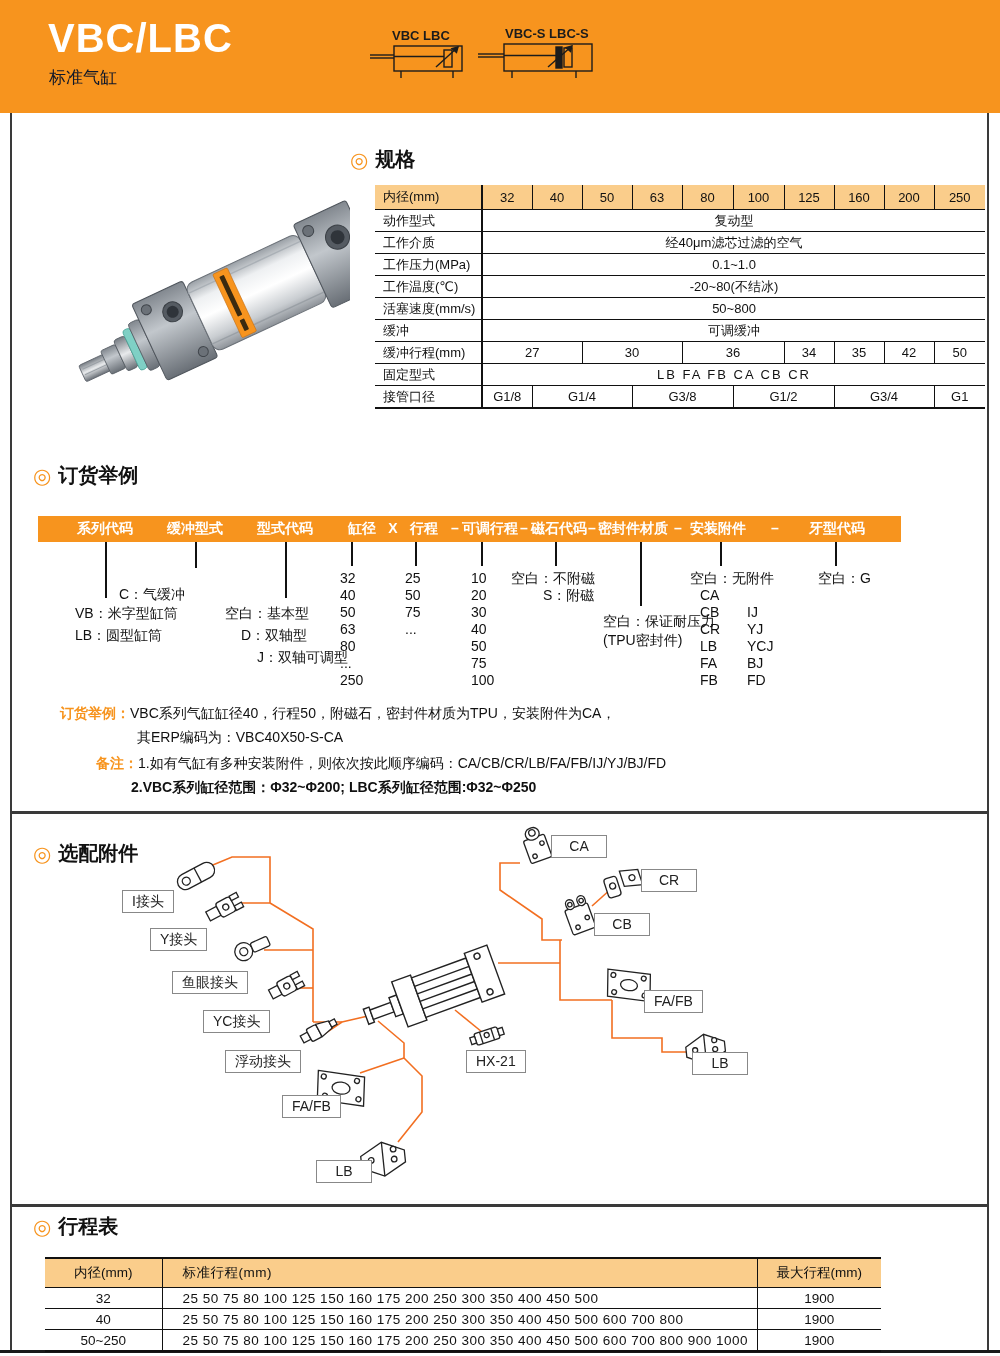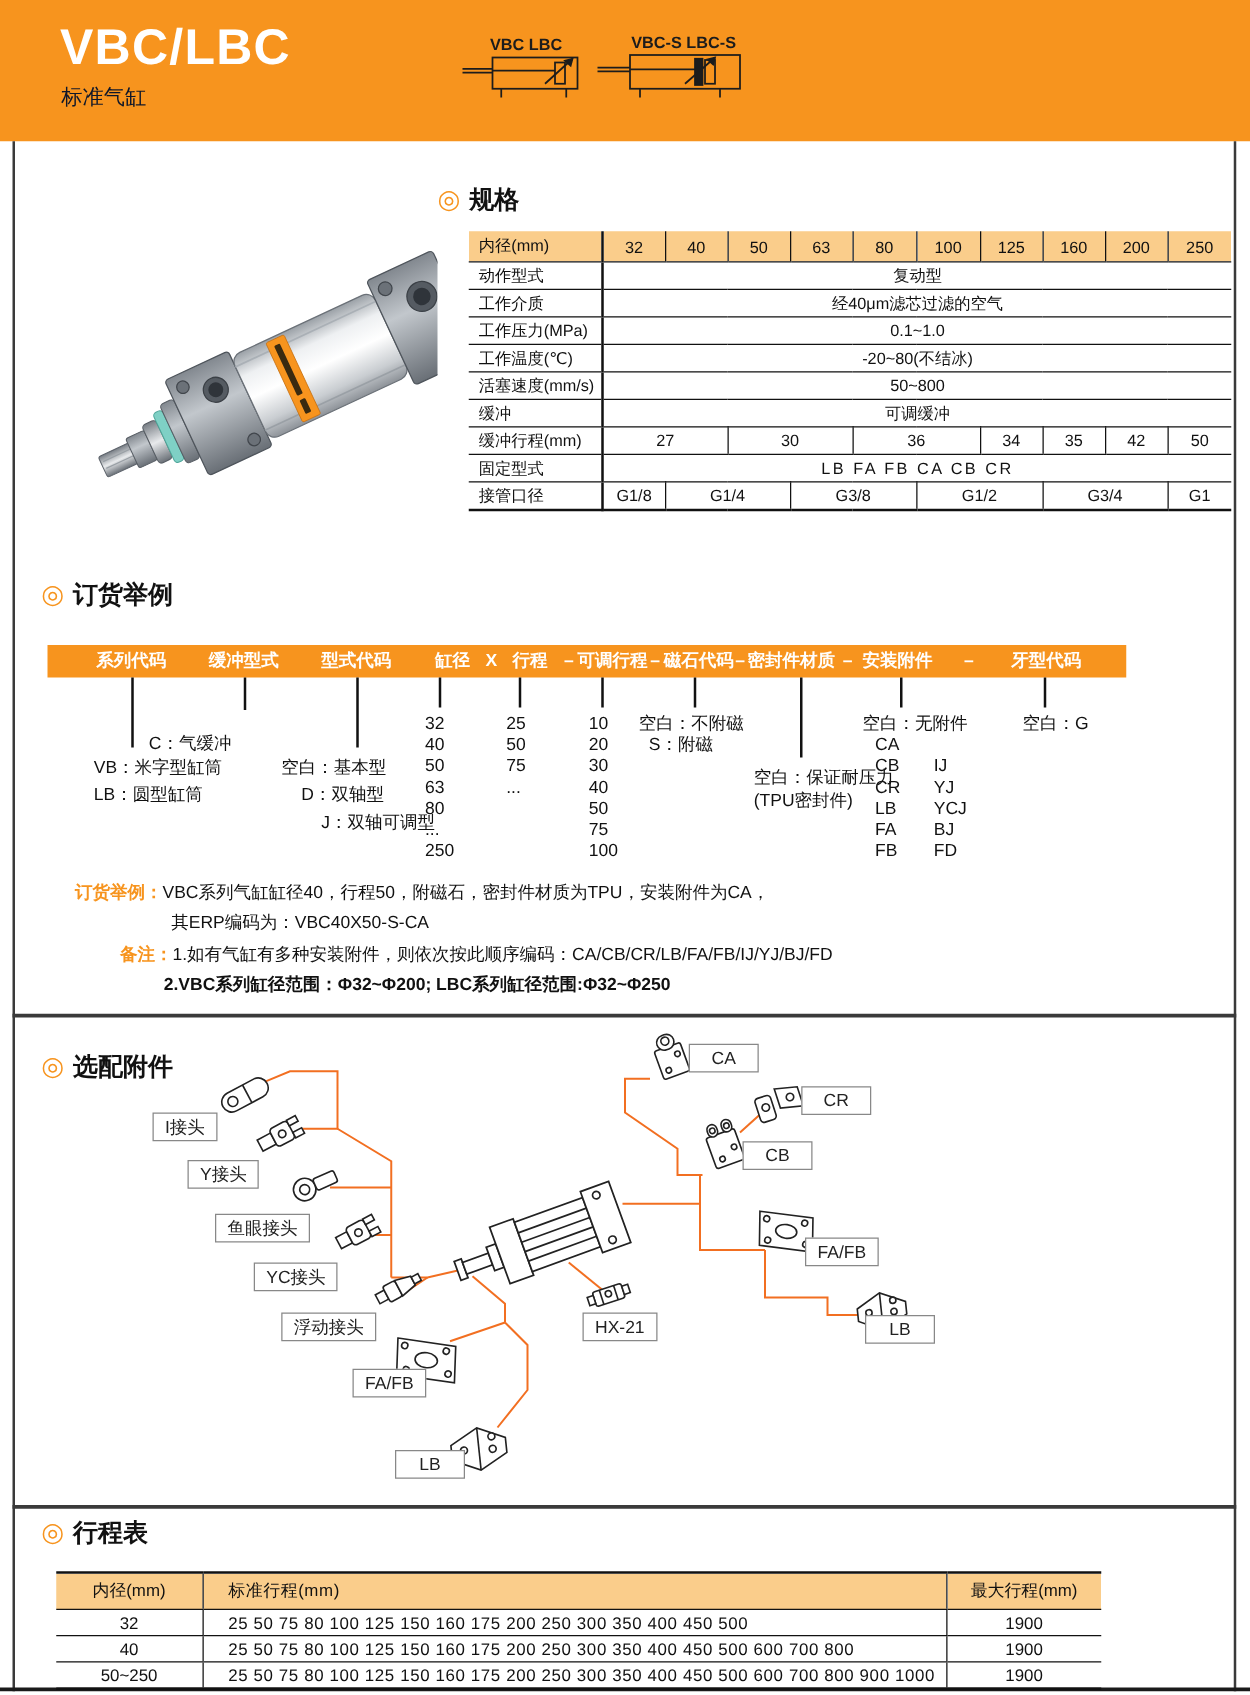--- a/index.html
+++ b/index.html
@@ -260,21 +260,21 @@
   <div class="vline" style="left:640px;top:542px;height:64px;"></div>
   <div class="vline" style="left:720px;top:542px;height:24px;"></div>
   <div class="vline" style="left:835px;top:542px;height:24px;"></div>
 
   <div class="opt" style="left:119px;top:570px;margin-top:16px;">C：气缓冲</div>
   <div class="opt lh22" style="left:75px;top:602px;"><span>VB：米字型缸筒</span><br><span>LB：圆型缸筒</span></div>
   <div class="opt lh22" style="left:225px;top:602px;"><span>空白：基本型</span><br><span style="margin-left:16px">D：双轴型</span><br><span style="margin-left:32px">J：双轴可调型</span></div>
   <div class="opt" style="left:340px;top:570px;"><span>32</span><br><span>40</span><br><span>50</span><br><span>63</span><br><span>80</span><br><span>...</span><br><span>250</span></div>
   <div class="opt" style="left:405px;top:570px;"><span>25</span><br><span>50</span><br><span>75</span><br><span>...</span></div>
   <div class="opt" style="left:471px;top:570px;"><span>10</span><br><span>20</span><br><span>30</span><br><span>40</span><br><span>50</span><br><span>75</span><br><span>100</span></div>
-  <div class="opt" style="left:511px;top:570px;"><span>空白：不附磁</span><br><span style="margin-left:8px">S：附磁</span></div>
+  <div class="opt" style="left:511px;top:570px;"><span>空白：不附磁</span><br><span style="margin-left:32px">S：附磁</span></div>
   <div class="opt lh19" style="left:603px;top:612px;"><span>空白：保证耐压力</span><br><span>(TPU密封件)</span></div>
   <div class="opt" style="left:690px;top:570px;text-align:right;">空白：无附件</div>
   <div class="opt" style="left:700px;top:587px;"><span>CA</span><br><span>CB</span><br><span>CR</span><br><span>LB</span><br><span>FA</span><br><span>FB</span></div>
   <div class="opt" style="left:747px;top:604px;"><span>IJ</span><br><span>YJ</span><br><span>YCJ</span><br><span>BJ</span><br><span>FD</span></div>
   <div class="opt" style="left:818px;top:570px;">空白：G</div>
 
   <div class="note" style="left:60px;top:705px;"><span class="note-label">订货举例：</span><span>VBC系列气缸缸径40，行程50，附磁石，密封件材质为TPU，安装附件为CA，</span></div>
   <div class="note" style="left:137px;top:729px;">其ERP编码为：VBC40X50-S-CA</div>
   <div class="note" style="left:96px;top:755px;"><span class="note-label">备注：</span><span>1.如有气缸有多种安装附件，则依次按此顺序编码：CA/CB/CR/LB/FA/FB/IJ/YJ/BJ/FD</span></div>
   <div class="note" style="left:131px;top:779px;font-weight:bold;">2.VBC系列缸径范围：Φ32~Φ200; LBC系列缸径范围:Φ32~Φ250</div>

